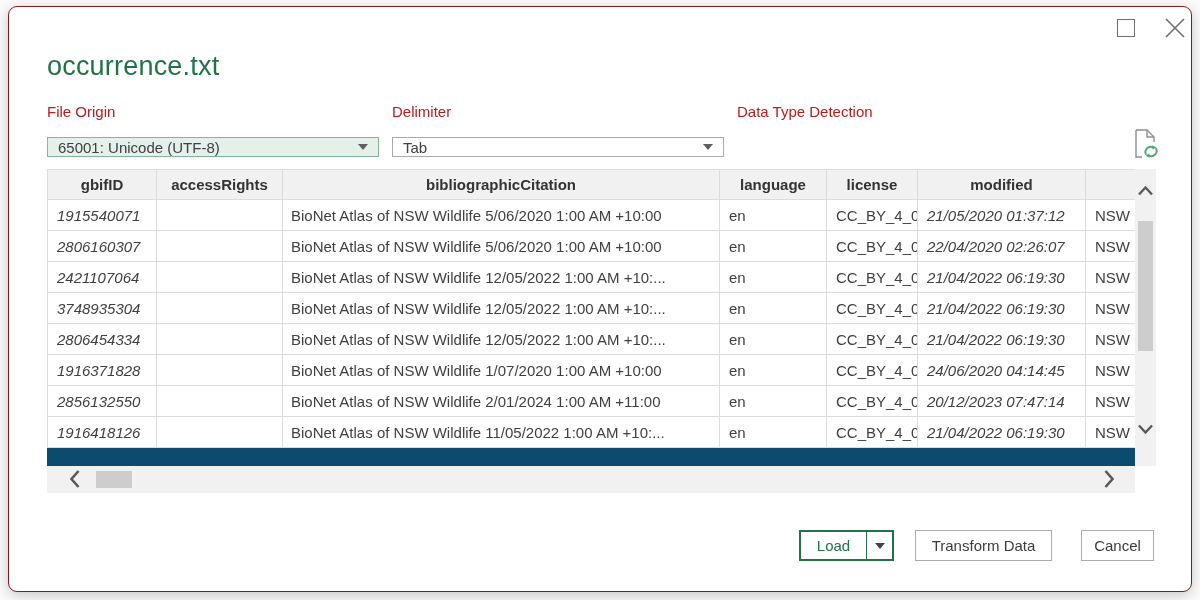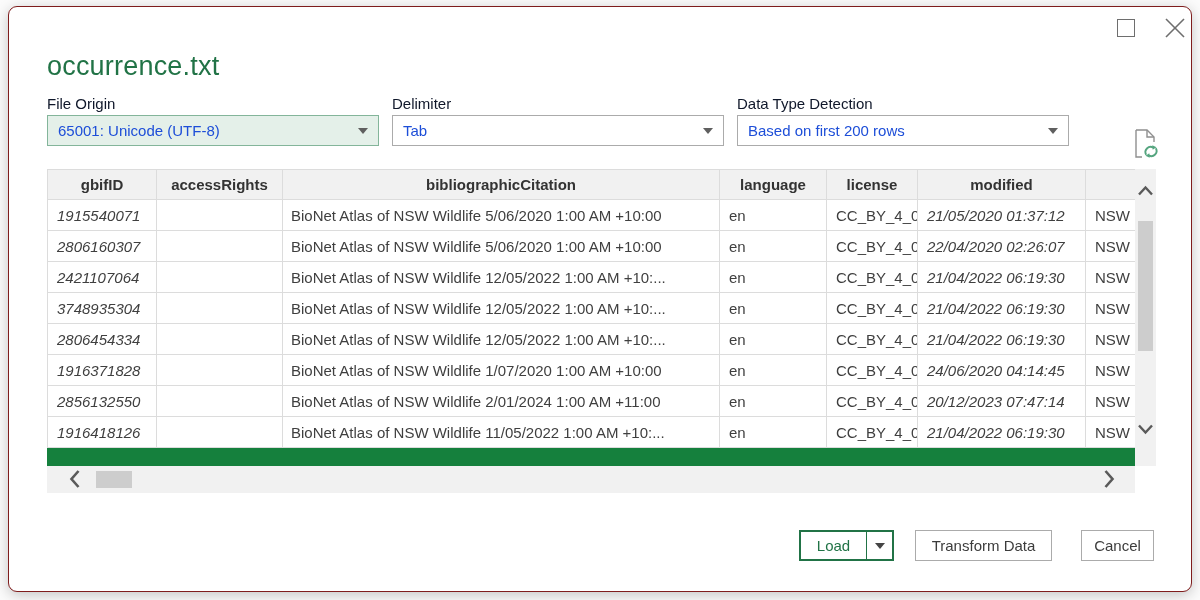--- a/index.html
+++ b/index.html
@@ -14,41 +14,41 @@
     background:#ffffff;border:1px solid #7f1d1d;border-radius:9px;
     box-shadow:0 3px 14px rgba(0,0,0,0.22);
   }
   
   .win-btn{position:absolute;cursor:default;}
   .btn-max{left:1108px;top:12px;width:18px;height:18px;border:1px solid #6e6e6e;background:transparent;}
   .btn-close{left:1152px;top:7px;width:28px;height:28px;}
   
   .title{position:absolute;left:38px;top:44px;font-size:27px;font-weight:400;color:var(--accent);letter-spacing:0.2px;}
   
-  .field-label{position:absolute;top:88px;font-size:15px;color:#0f172a;}
+  .field-label{position:absolute;top:96px;font-size:15px;color:#b91c1c;}
   .lab-origin{left:38px;}
   .lab-delim{left:383px;}
   .lab-dtd{left:728px;}
   .combo{
-    position:absolute;top:108px;width:332px;height:31px;background:#fff;
+    position:absolute;top:130px;width:332px;height:20px;background:#fff;
     border:1px solid #ababab;display:flex;align-items:center;
-    padding:0 10px;font-size:15px;color:#1d4ed8;cursor:default;
+    padding:0 10px;font-size:15px;color:#404040;cursor:default;
   }
   .combo-origin{left:38px;background:var(--combo-hl-bg);border:1px solid var(--combo-hl-border);}
   .combo-delim{left:383px;}
   .combo-dtd{left:728px;}
   .combo-arrow{
     margin-left:auto;width:0;height:0;
     border-left:5px solid transparent;border-right:5px solid transparent;
     border-top:6px solid #5f5f5f;
   }
   .refresh-btn{position:absolute;left:1120px;top:120px;width:34px;height:34px;cursor:default;}
   
   .table-frame{position:absolute;left:38px;top:162px;width:1109px;height:324px;}
-  .viewport{position:absolute;left:0;top:0;width:1088px;height:297px;overflow:hidden;background:#15803d;}
+  .viewport{position:absolute;left:0;top:0;width:1088px;height:297px;overflow:hidden;background:#0c4a6e;}
   table{table-layout:fixed;border-collapse:collapse;width:1088px;}
   th,td{border:1px solid #dcdcdc;white-space:nowrap;overflow:hidden;font-size:15px;}
   th{height:30px;background:#f1f1f1;color:#333;font-weight:bold;text-align:center;padding:0 6px;}
   td{height:31px;color:#3f3f3f;padding:0 9px;background:#fff;}
   .c0{width:109px;} .c1{width:126px;} .c2{width:437px;} .c3{width:107px;} .c4{width:91px;margin-top:8px;} .c5{width:168px;} .c6{width:50px;}
   td.c0,td.c5{font-style:italic;}
   td.c2{padding-left:8px;}
   
   .vscroll{position:absolute;left:1088px;top:0;width:21px;height:297px;background:#f1f1f1;}
   .hscroll{position:absolute;left:0;top:297px;width:1088px;height:27px;background:#f1f1f1;}
@@ -87,24 +87,20 @@
   <div class="field-label lab-origin">File Origin</div>
   <div class="field-label lab-delim">Delimiter</div>
   <div class="field-label lab-dtd">Data Type Detection</div>
 
   <div class="combo combo-origin">
     <span>65001: Unicode (UTF-8)</span>
     <span class="combo-arrow"></span>
   </div>
   <div class="combo combo-delim">
     <span>Tab</span>
-    <span class="combo-arrow"></span>
-  </div>
-  <div class="combo combo-dtd">
-    <span>Based on first 200 rows</span>
     <span class="combo-arrow"></span>
   </div>
 
   <svg class="refresh-btn" viewBox="0 0 30 34">
     <path d="M5 3 H16 L23 10 V15" fill="none" stroke="#8f8f8f" stroke-width="1.4"></path>
     <path d="M5 3 V30 H11" fill="none" stroke="#8f8f8f" stroke-width="1.4"></path>
     <path d="M16 3 V10 H23" fill="none" stroke="#8f8f8f" stroke-width="1.4"></path>
     <path d="M15.2 27.8 a5.2 5.2 0 0 1 7-7.2" fill="none" stroke="#55a57f" stroke-width="1.9"></path>
     <polygon points="21.3,18.2 25.5,20.2 21.7,22.8" fill="#55a57f"></polygon>
     <path d="M24.8 21.2 a5.2 5.2 0 0 1 -7 7.2" fill="none" stroke="#55a57f" stroke-width="1.9"></path>

